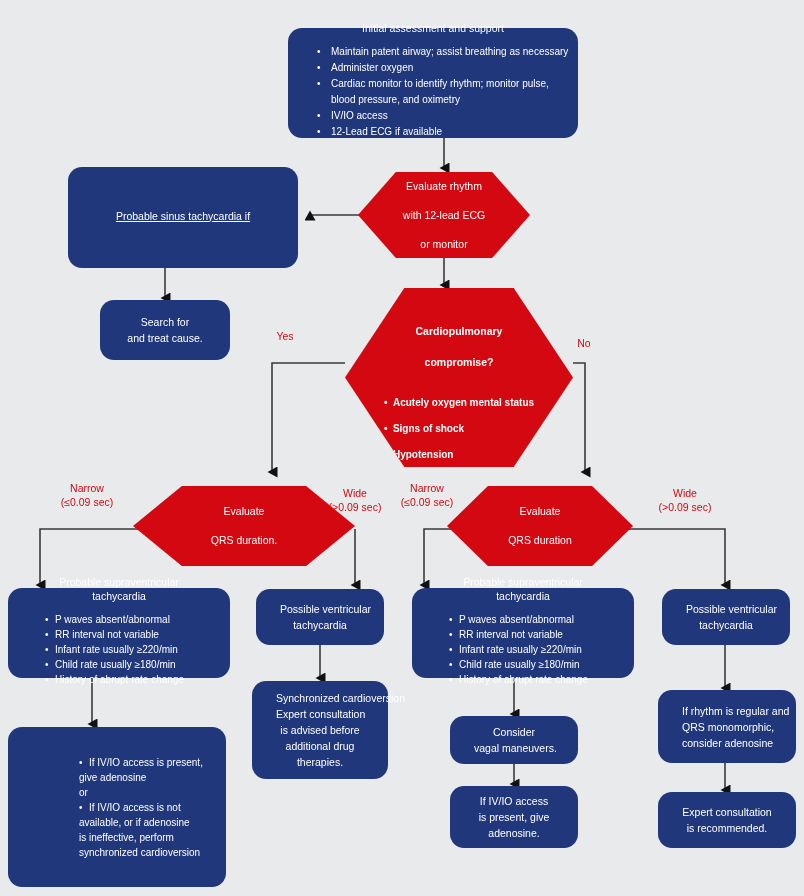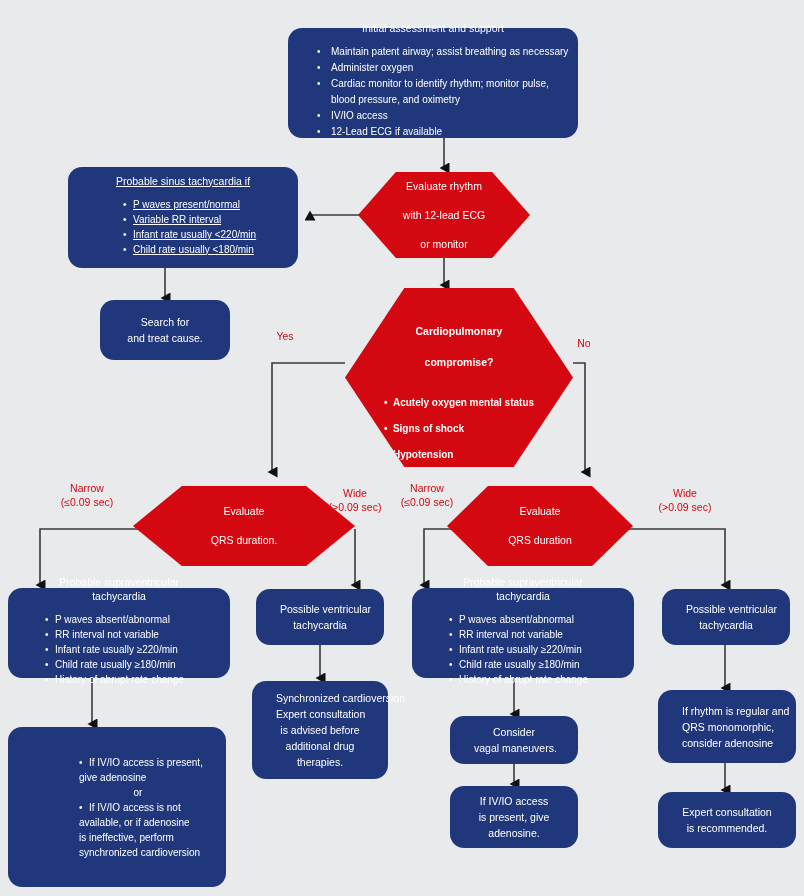--- a/index.html
+++ b/index.html
@@ -141,26 +141,20 @@
   </div>
 
   <div class="hex" style="left:358px;top:172px;width:172px;height:86px;">
     <div class="ln">Evaluate rhythm</div>
     <div class="ln">with 12-lead ECG</div>
     <div class="ln">or monitor</div>
   </div>
 
   <div class="node blue" style="left:68px;top:167px;width:230px;height:101px;text-decoration:underline;">
     <div class="hdr">Probable sinus tachycardia if</div>
-    <ul style="padding-left:26px;">
-      <li>P waves present/normal</li>
-      <li>Variable RR interval</li>
-      <li>Infant rate usually &lt;220/min</li>
-      <li>Child rate usually &lt;180/min</li>
-    </ul>
   </div>
 
   <div class="node blue" style="left:100px;top:300px;width:130px;height:60px;">
     <div class="ctr ctr-lines">
       <div>Search for</div>
       <div>and treat cause.</div>
     </div>
   </div>
 
   <div class="hex big" style="left:345px;top:288px;width:228px;height:145px;">
@@ -210,21 +204,21 @@
       <li>Infant rate usually ≥220/min</li>
       <li>Child rate usually ≥180/min</li>
       <li>History of abrupt rate change</li>
     </ul>
   </div>
 
   <div class="node blue" style="left:8px;top:727px;width:218px;height:160px;">
     <ul style="padding-left:42px;">
       <li>If IV/IO access is present,</li>
       <li class="nb" style="padding-left: 0px; list-style: none;">give adenosine</li>
-      <li class="nb" style="padding-left: 0px; text-align: center; list-style: none;">or</li>
+      <li class="nb" style="padding-left: 0px; list-style: none;">or</li>
       <li>If IV/IO access is not</li>
       <li class="nb" style="padding-left: 0px; list-style: none;">available, or if adenosine</li>
       <li class="nb" style="padding-left: 0px; list-style: none;">is ineffective, perform</li>
       <li class="nb" style="padding-left: 0px; list-style: none;">synchronized cardioversion</li>
     </ul>
   </div>
 
   <div class="node blue" style="left:256px;top:589px;width:128px;height:56px;">
     <div class="ctr ctr-lines">
       <div>Possible ventricular</div>

